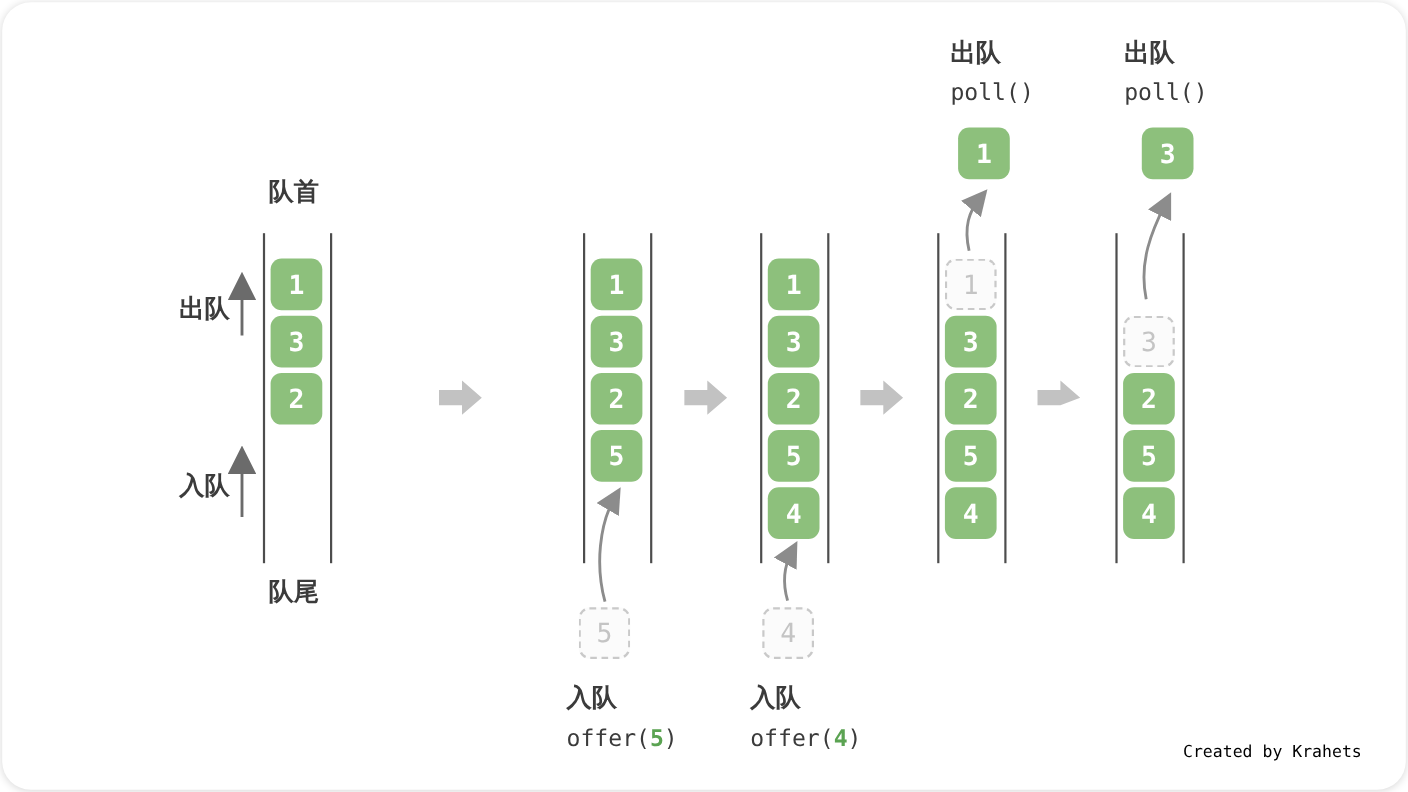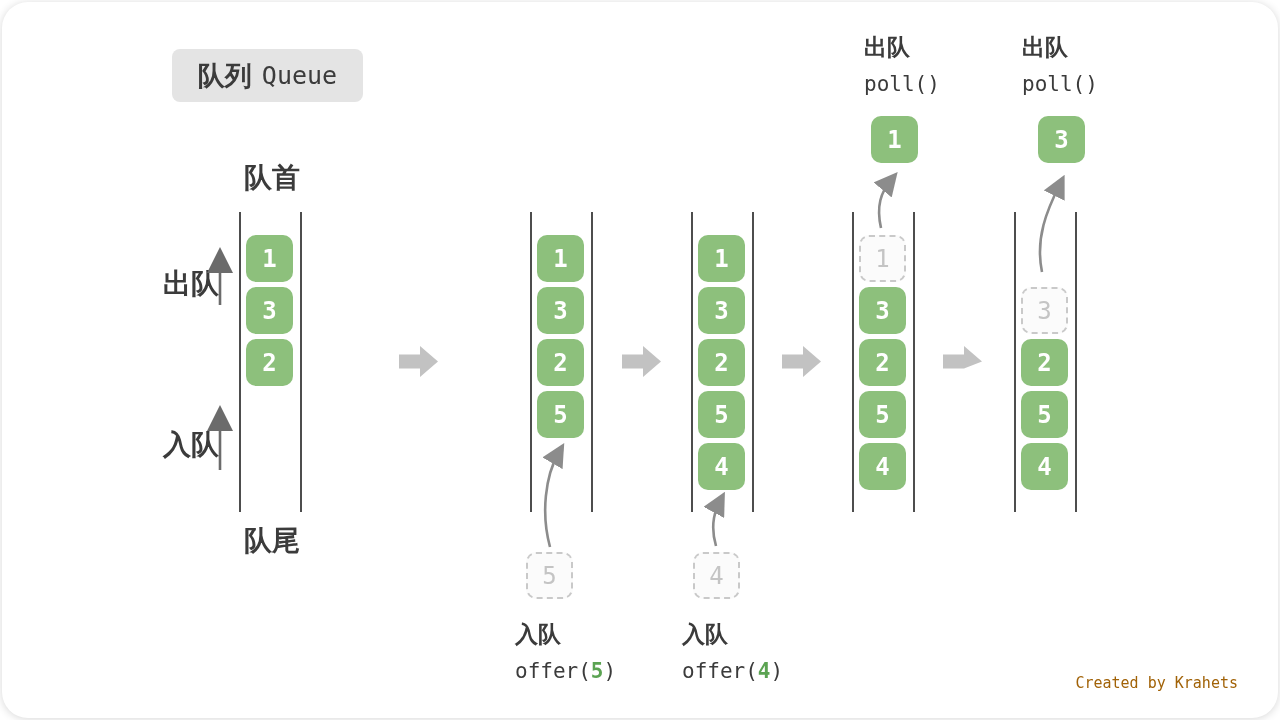--- a/index.html
+++ b/index.html
@@ -10,52 +10,48 @@
     box-shadow:0 1px 8px rgba(0,0,0,0.16);
     overflow:hidden;
   }
   .title-badge {
     position:absolute; left:170px; top:47px; width:191px; height:53px;
     background:#e4e4e4; border-radius:8px;
     display:flex; align-items:center; justify-content:center; gap:10px;
   }
   .title-zh { font-size:27px; font-weight:700; color:#3b3b3b; }
   .title-en { font-family:"DejaVu Sans Mono",monospace; font-size:25px; color:#3b3b3b; }
-  .cjk-label { position:absolute; font-size:28px; font-weight:700; color:#3b3b3b; white-space:nowrap; }
+  .cjk-label { position:absolute; font-size:23px; font-weight:700; color:#3b3b3b; white-space:nowrap; }
   .vline { position:absolute; width:1.6px; height:300px; top:210px; background:#4d4d4d; }
   .slot {
     position:absolute; width:47px; height:47px; border-radius:10px;
     background:#8dc07c; color:#ffffff;
     font-family:"DejaVu Sans Mono",monospace; font-weight:700; font-size:24px;
     display:flex; align-items:center; justify-content:center;
   }
   .slot.dashed {
     background:#fbfbfb; border:2px dashed #c9c9c9;
     color:#c4c4c4; font-weight:400;
   }
   .caption { position:absolute; display:flex; flex-direction:column; gap:9px; }
   .caption .action { font-size:23px; font-weight:700; color:#3b3b3b; }
   .caption .code { font-family:"DejaVu Sans Mono",monospace; font-size:21px; color:#3b3b3b; white-space:nowrap; }
   .code-arg { color:#5ba352; font-weight:700; }
   .step-arrow { position:absolute; width:40px; height:33px; }
   .overlay { position:absolute; left:0; top:0; width:1280px; height:720px; pointer-events:none; }
   .watermark {
     position:absolute; right:40px; bottom:26px;
-    font-family:"DejaVu Sans Mono",monospace; font-size:15px; color:#a16207;
+    font-family:"DejaVu Sans Mono",monospace; font-size:15px; color:#000000;
   }
 </style>
 </head>
 <body>
 
 <div class="card">
 
-  <div class="title-badge">
-    <span class="title-zh">队列</span>
-    <span class="title-en">Queue</span>
-  </div>
 
   <div class="cjk-label" style="left:242px; top:157px;">队首</div>
   <div class="cjk-label" style="left:242px; top:520px;">队尾</div>
 
   <div class="cjk-label" style="left:161px; top:263px;">出队</div>
   <div class="cjk-label" style="left:161px; top:424px;">入队</div>
 
   <div>
     <div class="vline" style="left:237px;"></div>
     <div class="vline" style="left:298px;"></div>

